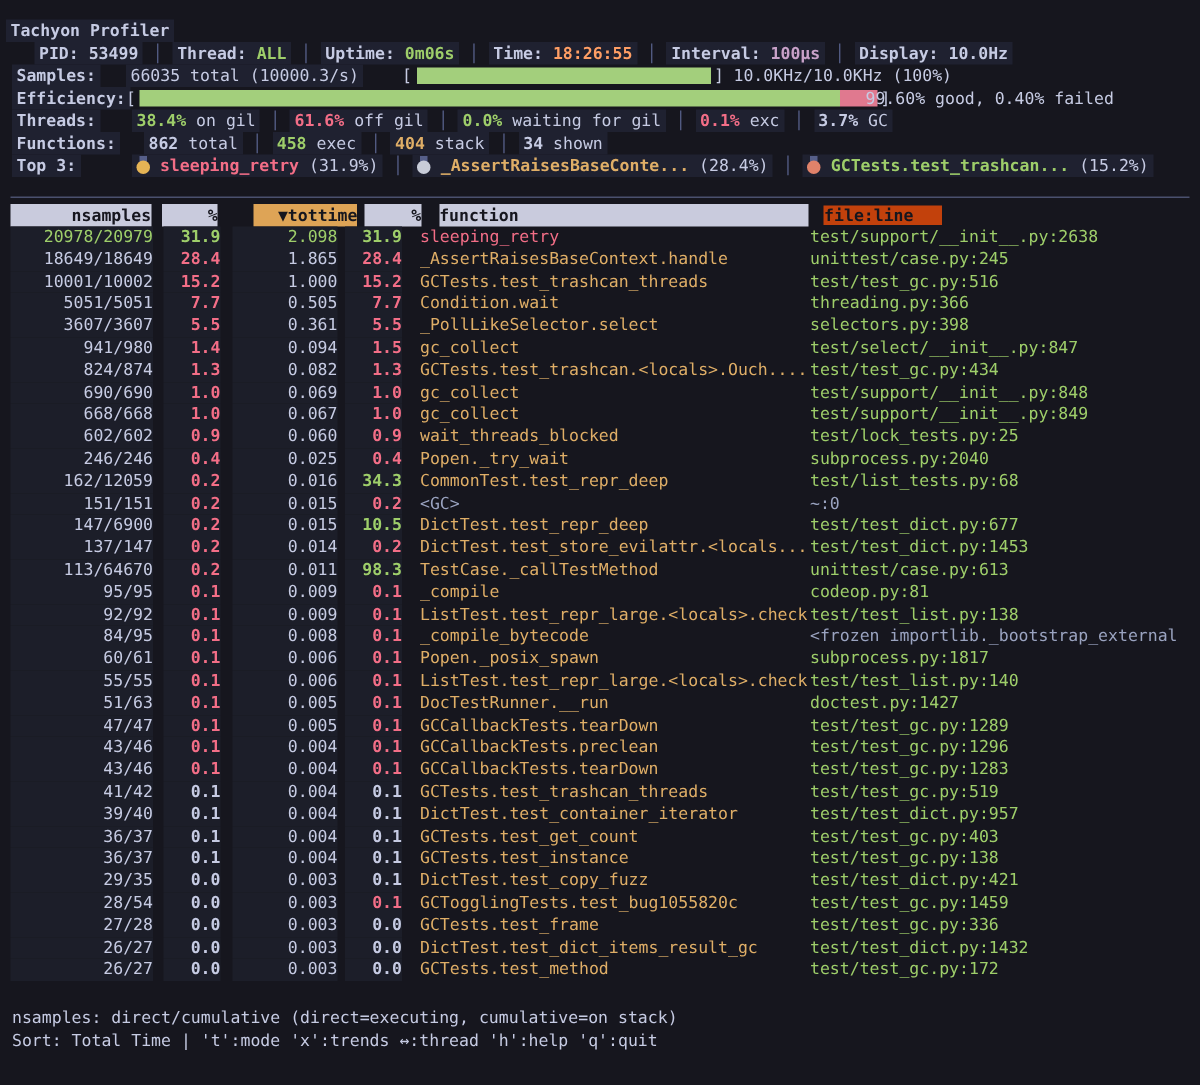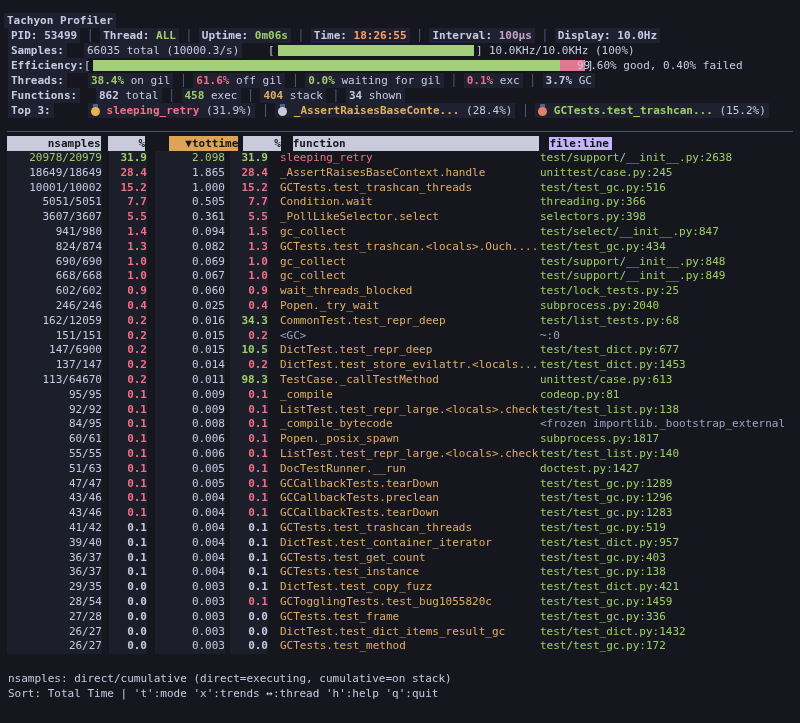--- a/index.html
+++ b/index.html
@@ -4,21 +4,21 @@
 <style>
   * { margin:0; padding:0; box-sizing:border-box; }
   html,body { width:800px; height:723px; background:#16161e; overflow:hidden; }
   body {
     font-family:"DejaVu Sans Mono", monospace;
     font-size:11px;
     color:#c6cbe3;
     padding-top:13px;
   }
   .line { position:relative; height:15px; line-height:15px; white-space:pre; }
-  .flexline { display:flex; align-items:center; padding-left:8px; }
+  .flexline { display:flex; align-items:center; padding-left:23px; }
   .abs { position:absolute; top:0; }
   .lbl { font-weight:bold; color:#c6cbe3; }
   .seg { background:#1f2130; padding:0 3px; display:inline-block; }
   .sep { color:#565f89; }
   .bold { font-weight:bold; }
 
   .c-white  { color:#c6cbe3; }
   .c-green  { color:#9ece6a; }
   .c-red    { color:#f36e87; }
   .c-orange { color:#dfae67; }
@@ -38,21 +38,21 @@
   .trow  { height:14.8px; line-height:14.8px; }
   .col-ns   { width:95px;  text-align:right; }
   .col-pct  { width:38px;  text-align:right; margin-left:7px; font-weight:bold; }
   .col-tot  { width:70px;  text-align:right; margin-left:8px; }
   .col-pct2 { width:38px;  text-align:right; margin-left:5px; font-weight:bold; }
   .col-fn   { width:250px; margin-left:12px; white-space:nowrap; }
   .col-file { width:254px; margin-left:10px; white-space:nowrap; }
   .band { background:#1c1e29; }
   .th { background:#c9cbdd; color:#16161e; }
   .th.sorted { background:#dea456;margin-left:24px; }
-  .th-inline { background:#c4b5fd; color:#16161e; padding-right:3px; }
+  .th-inline { background:#c2410c; color:#16161e; padding-right:19px; }
 
   .medal { display:inline-block; width:9px; height:12px; position:relative; vertical-align:-2px; }
   .medal::before { content:""; position:absolute; top:0; left:2px; width:5px; height:5px; background:#565f89; }
   .medal::after  { content:""; position:absolute; bottom:0; left:0; width:9px; height:9px; border-radius:50%; }
   .medal-gold::after   { background:#e5b455; }
   .medal-silver::after { background:#c8ccd8; }
   .medal-bronze::after { background:#e0826a; }
 
   .footer { padding-left:8px; color:#c6cbe3; }
   .gap { height:17px; }

